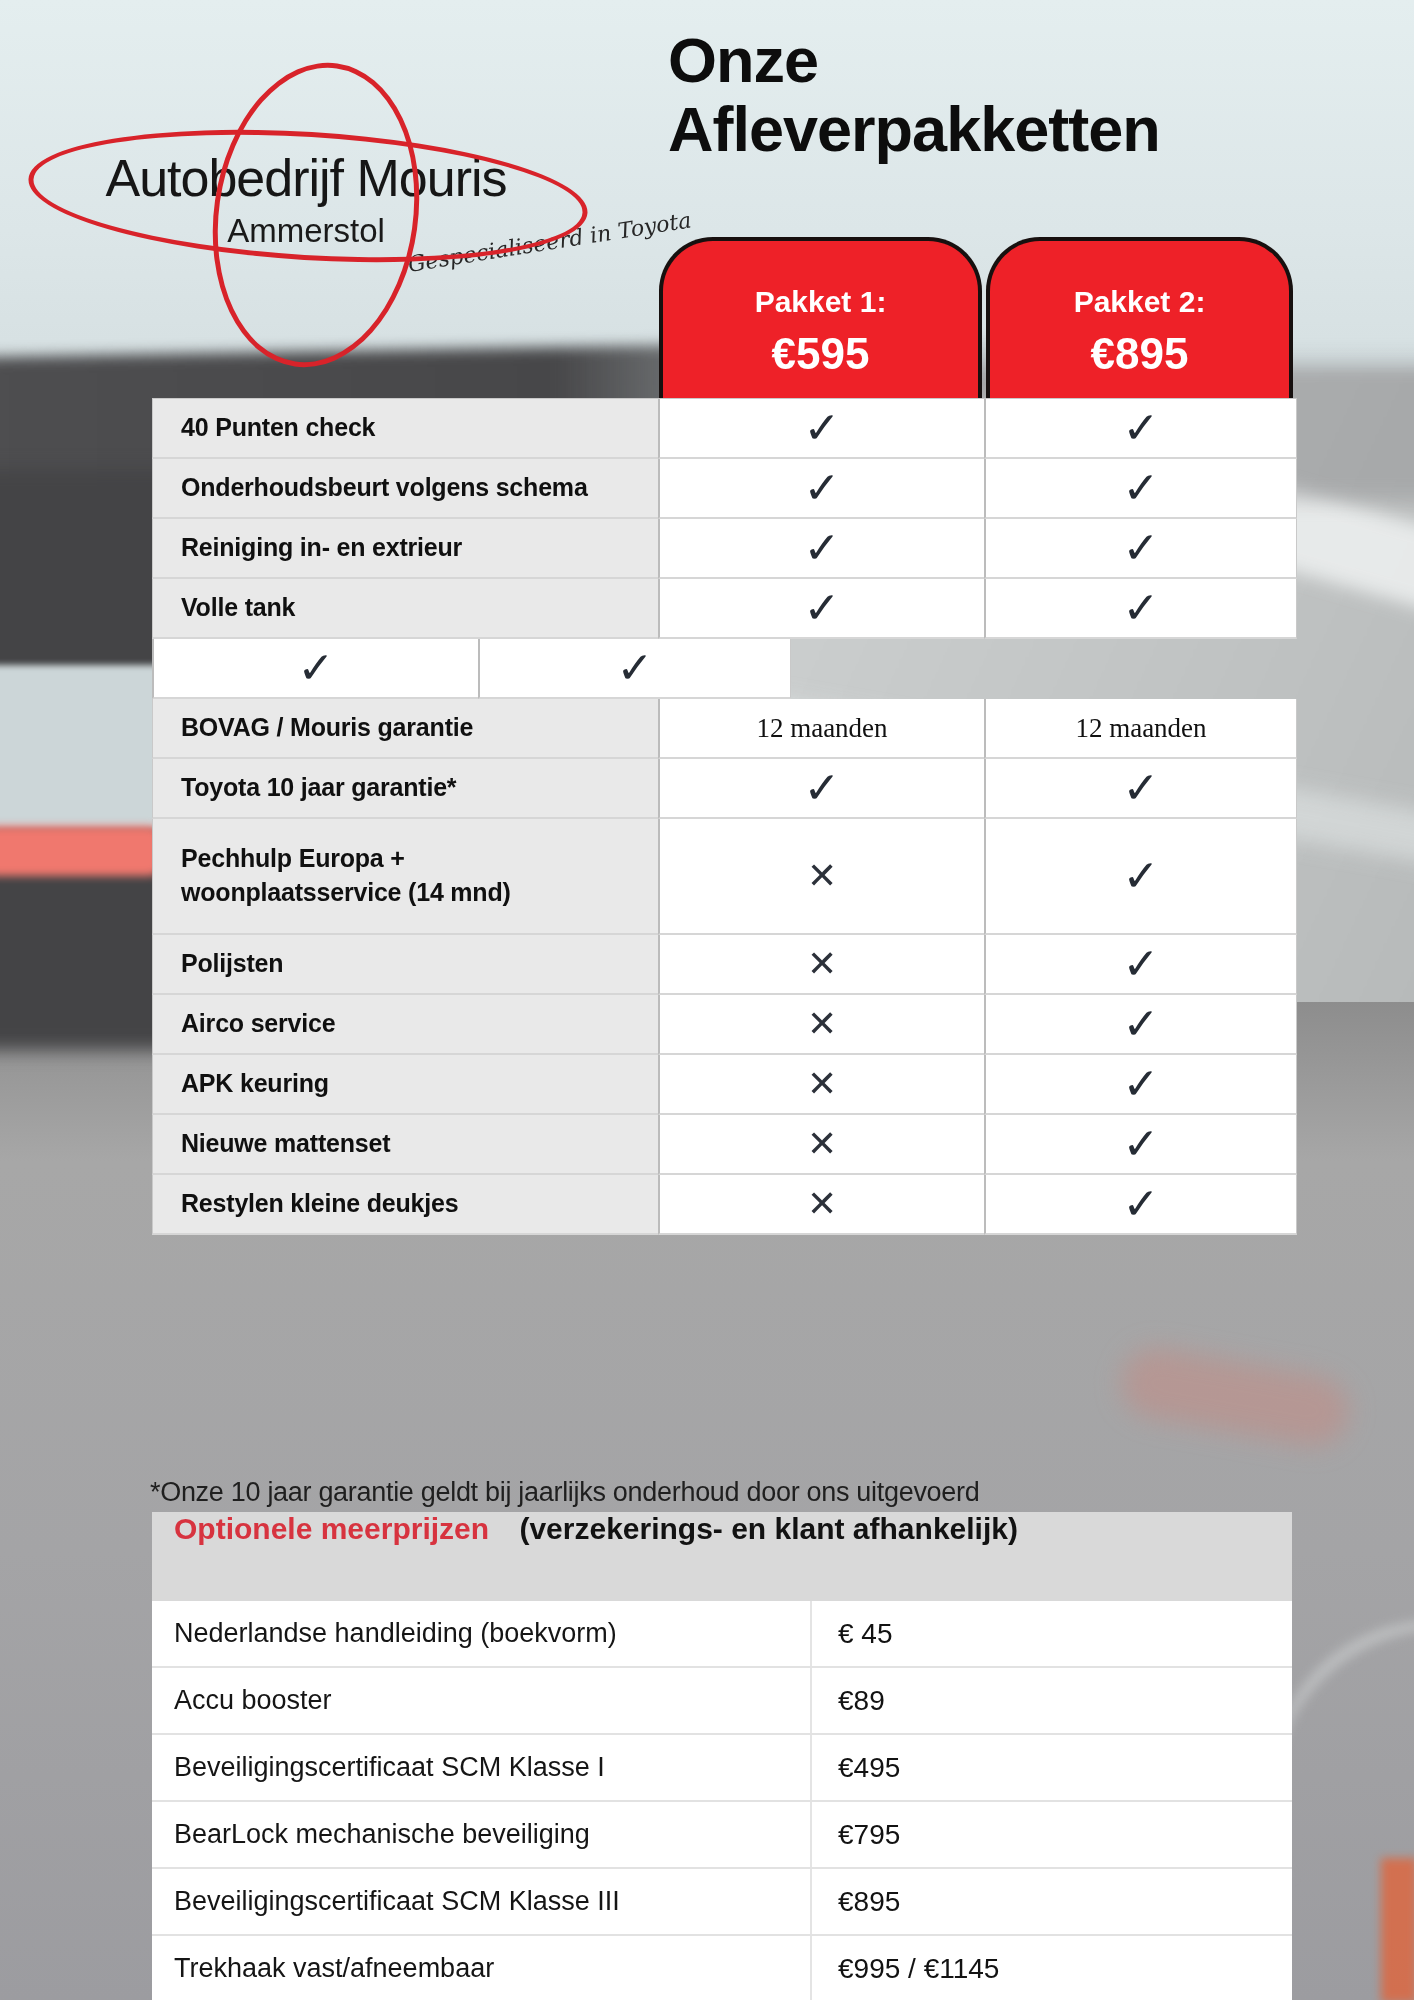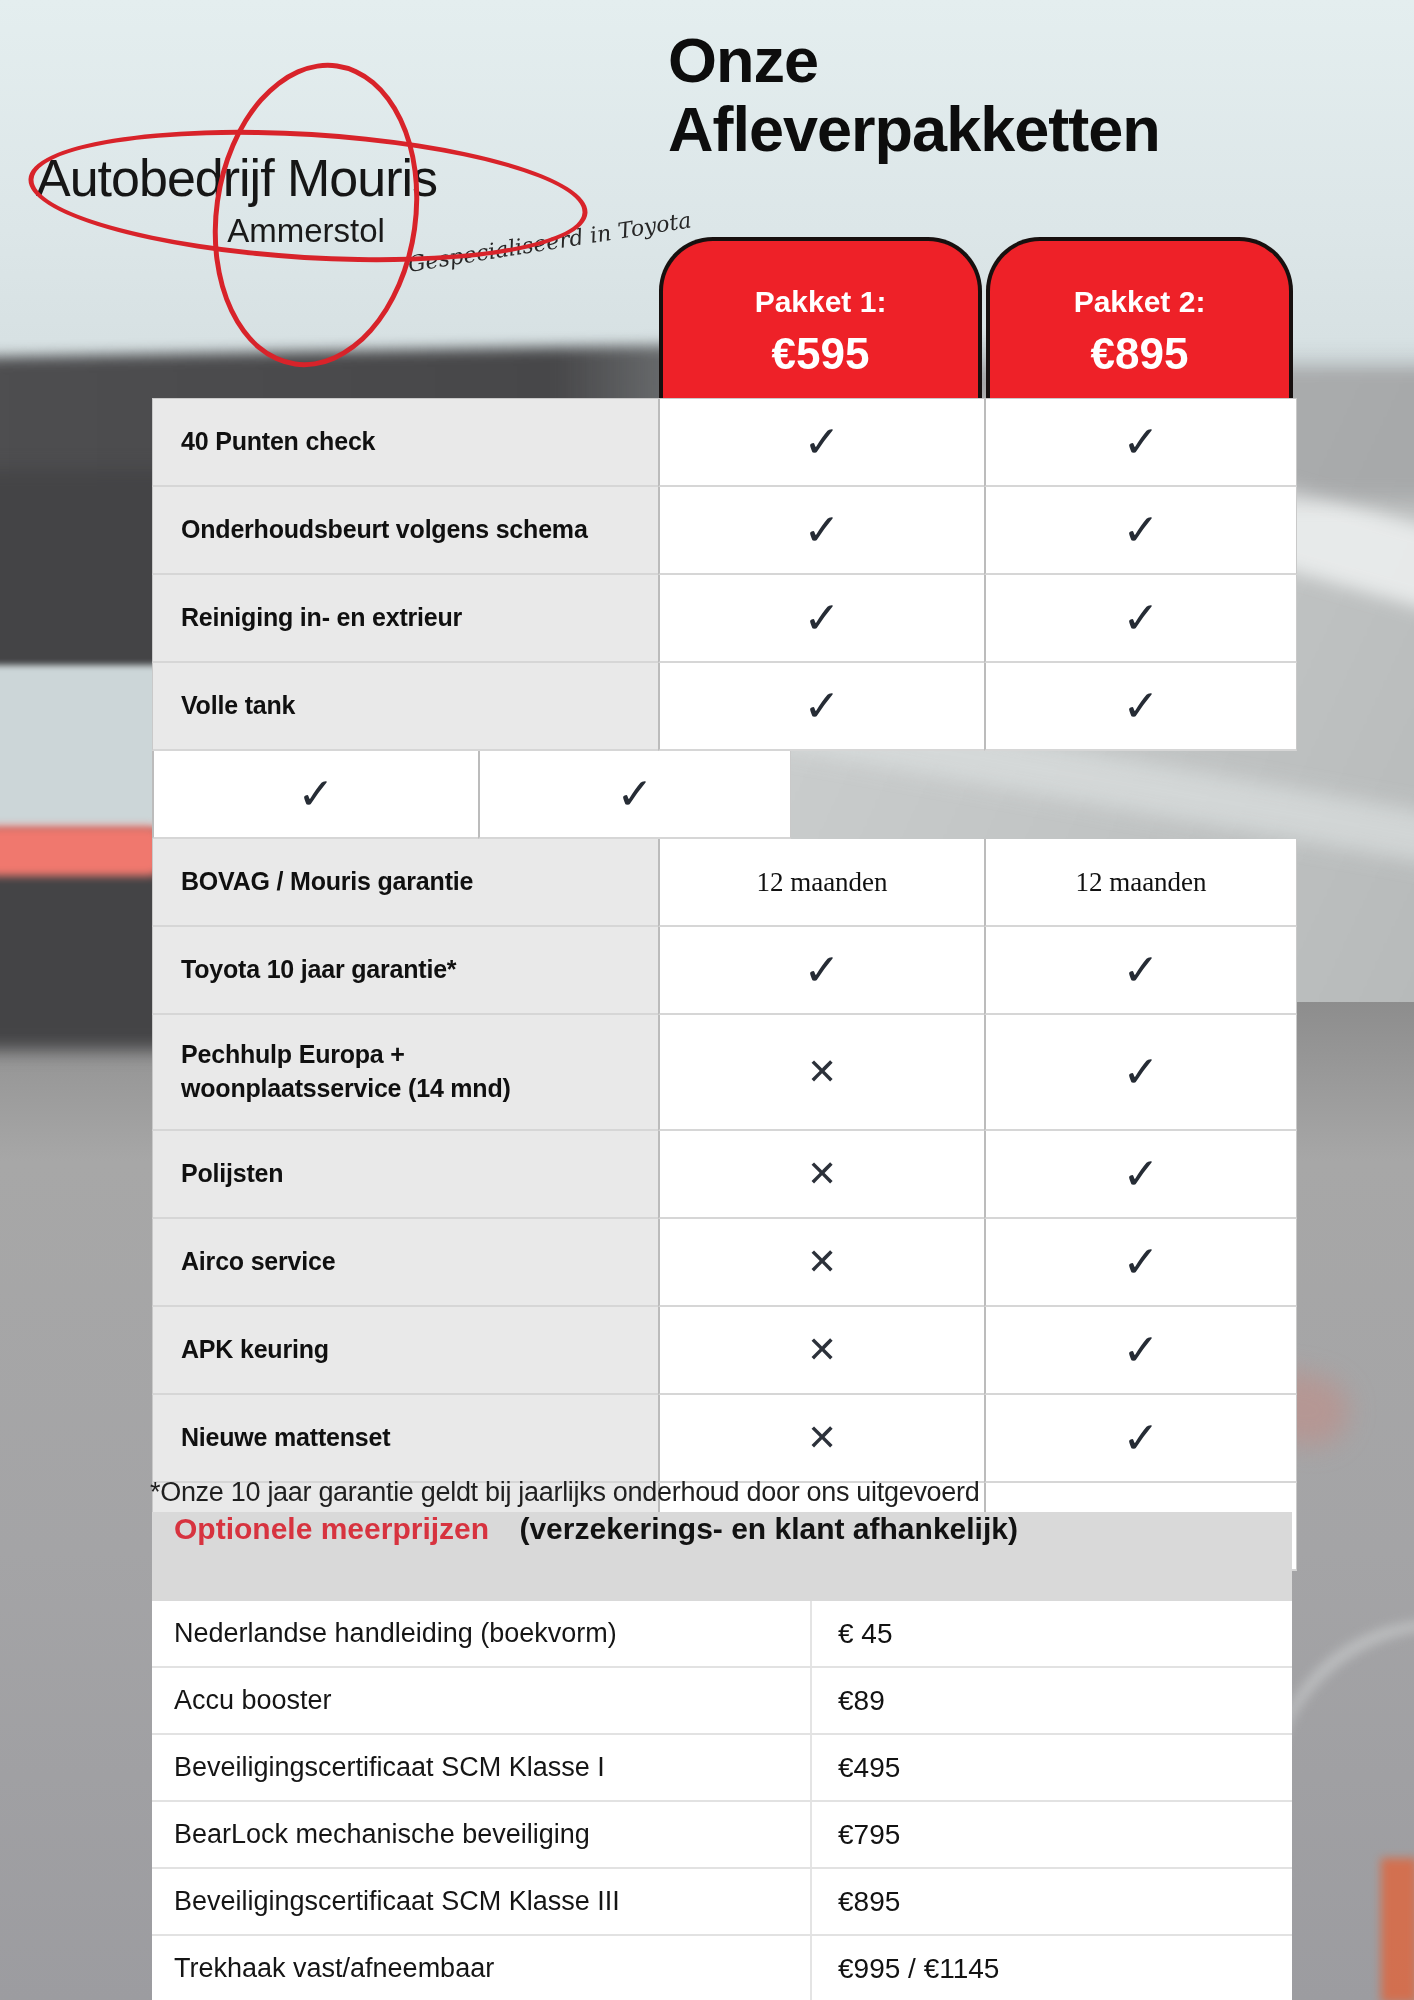--- a/index.html
+++ b/index.html
@@ -18,40 +18,40 @@
   .body-left{left:-30px;top:470px;width:235px;height:580px;background:#444446;filter:blur(9px);}
   .window-left{left:-20px;top:665px;width:180px;height:165px;background:#ccd6d8;filter:blur(3px);}
   .taillight{left:-15px;top:826px;width:175px;height:50px;background:#f0786e;border-radius:10px;filter:blur(4px);}
   .ground{left:0;top:1002px;width:1414px;height:998px;background:linear-gradient(180deg,#8d8d8d 0%,#a7a7a7 16%,#a4a4a6 55%,#9c9ca0 100%);}
   .wheel-arc{left:1270px;top:1620px;width:340px;height:340px;border-radius:50%;border-top:9px solid rgba(226,229,229,.55);transform:rotate(-32deg);filter:blur(6px);}
   .smudge-red{left:1120px;top:1362px;width:230px;height:70px;background:rgba(205,130,120,.4);transform:rotate(10deg);filter:blur(13px);border-radius:40px;}
   .orange-streak{left:1381px;top:1858px;width:36px;height:145px;background:#e0653c;opacity:.8;filter:blur(5px);}
 
   
   .logo{position:absolute;left:0;top:0;width:640px;height:370px;}
-  .logo-name{position:absolute;left:36px;top:148px;width:540px;text-align:left;font-size:52px;font-weight:500;color:#161616;letter-spacing:-1px;white-space:nowrap;}
+  .logo-name{position:absolute;left:36px;top:148px;width:540px;text-align:center;font-size:52px;font-weight:500;color:#161616;letter-spacing:-1px;white-space:nowrap;}
   .logo-city{position:absolute;left:36px;top:212px;width:540px;text-align:center;font-size:33px;font-weight:400;color:#1a1a1a;}
   .logo-tagline{position:absolute;left:408px;top:252px;width:210px;font-family:"DejaVu Serif", serif;font-style:italic;font-size:22px;color:#262626;transform:rotate(-9deg);transform-origin:left center;white-space:nowrap;}
   .ellipse{position:absolute;border-radius:50%;border:5px solid #d8232a;}
   .ellipse-h{left:28px;top:132px;width:550px;height:118px;transform:rotate(3.5deg);}
   .ellipse-v{left:214px;top:62px;width:194px;height:296px;transform:rotate(8deg);}
 
   
   .title{position:absolute;left:668px;top:26px;width:700px;font-size:63px;line-height:1.1;font-weight:700;color:#0d0d0d;letter-spacing:-1px;}
 
   
   .tab{position:absolute;top:237px;height:161px;box-sizing:border-box;background:#ee2128;border:4px solid #17100f;border-bottom:none;border-radius:54px 54px 0 0;color:#ffffff;text-align:center;display:flex;flex-direction:column;justify-content:center;padding-top:24px;gap:10px;}
   .tab1{left:659px;width:323px;}
   .tab2{left:986px;width:307px;}
   .tab-name{font-size:30px;font-weight:700;}
   .tab-price{font-size:44px;font-weight:700;}
 
   
   .comp{position:absolute;left:152px;top:398px;width:1145px;border-top:1px solid #c9c9c9;}
-  .crow{display:flex;height:88px;}
+  .crow{display:flex;height:60px;}
   .crow.tall{height:116px;}
   .ccell{box-sizing:border-box;display:flex;align-items:center;border-bottom:2px solid #d6d6d6;}
   .c-label{width:506px;background:#e9e9e9;border-left:1px solid #c9c9c9;padding-left:28px;font-size:25px;font-weight:700;color:#101010;letter-spacing:-0.2px;white-space:pre-line;line-height:1.35;}
   .c-p1{width:326px;background:#ffffff;border-left:2px solid #bcbcbc;justify-content:center;}
   .c-p2{width:313px;background:#ffffff;border-left:2px solid #bcbcbc;border-right:1px solid #c9c9c9;justify-content:center;}
   .mark-check{font-size:44px;color:#262c35;line-height:1;}
   .mark-cross{font-size:36px;color:#2c313a;line-height:1;}
   .val-text{font-size:27px;color:#111111;font-family:Liberation Serif, serif;}
 
   

